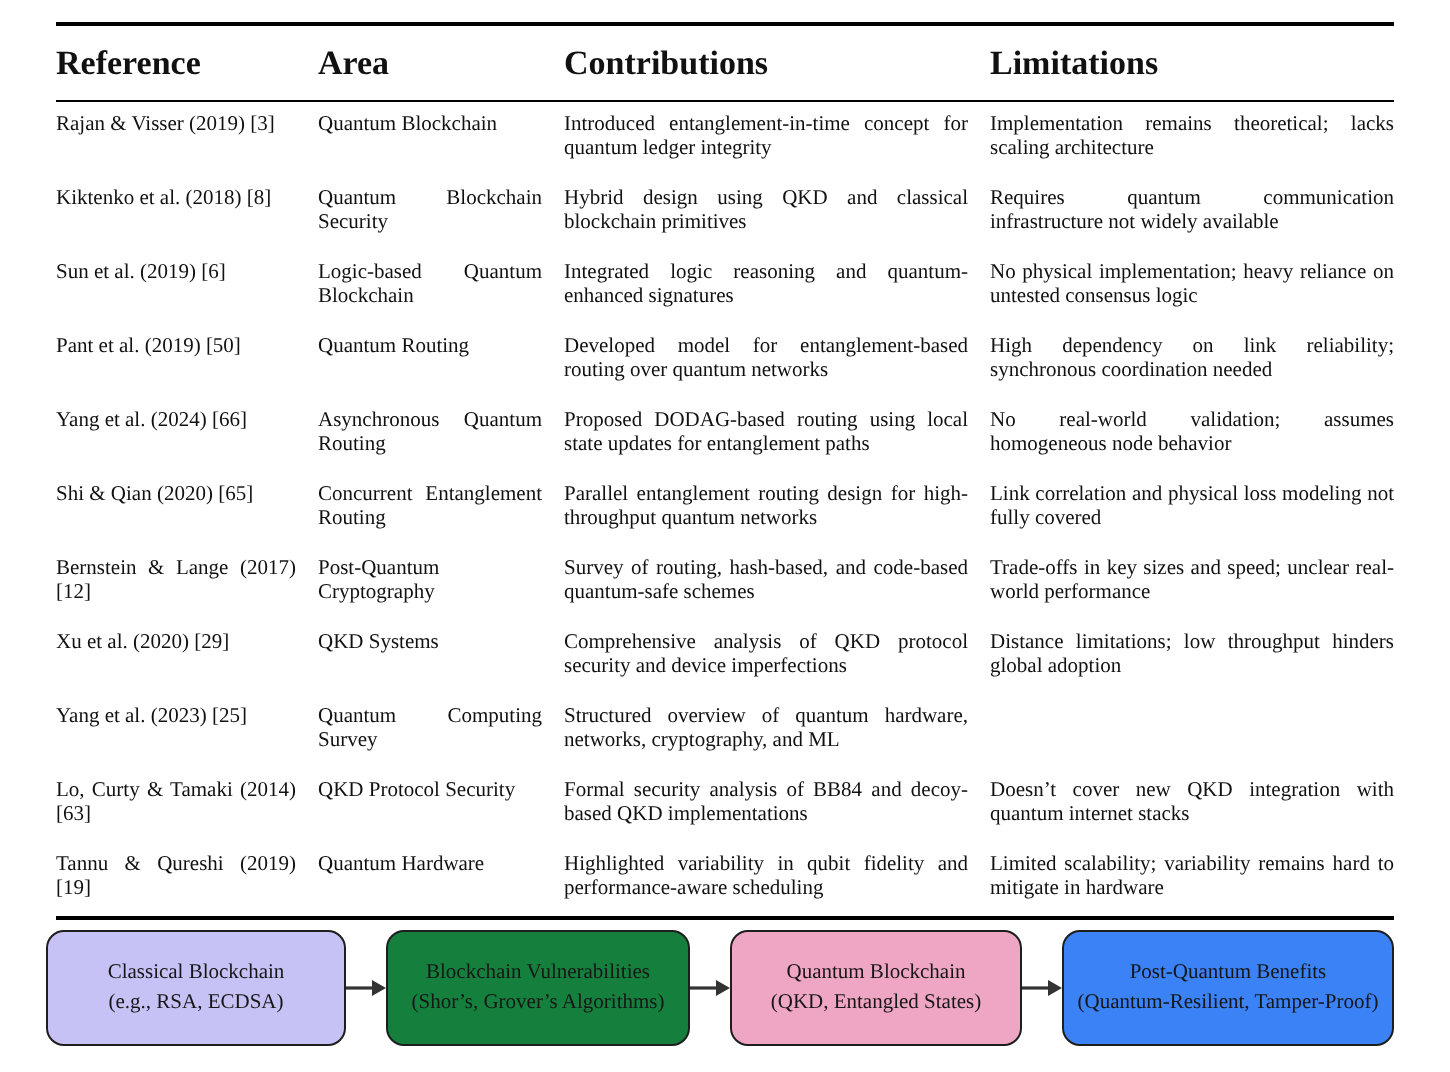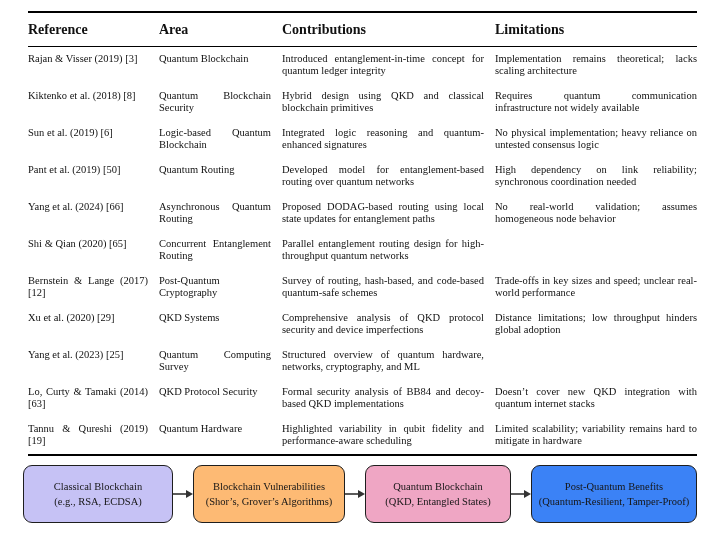--- a/index.html
+++ b/index.html
@@ -22,21 +22,21 @@
   .tr {
     display: grid;
     grid-template-columns: 120px 112px 202px 202px;
     column-gap: 11px;
   }
   .tr.head {
     border-bottom: 1px solid #000;
   }
   .tr.head .th {
     font-weight: bold;
-    font-size: 14px;
+    font-size: 17px;
     padding: 9px 0 8px 0;
   }
   .td {
     font-size: 10.5px;
     line-height: 1.19;
     padding: 6px 0;
     text-align: justify;
     text-justify: inter-word;
   }
   
@@ -120,20 +120,21 @@
     <div class="td">Yang et al. (2024) [66]</div>
     <div class="td">Asynchronous Quantum Routing</div>
     <div class="td">Proposed DODAG-based routing using local state updates for entanglement paths</div>
     <div class="td">No real-world validation; assumes homogeneous node behavior</div>
   </div>
 
   <div class="tr">
     <div class="td">Shi &amp; Qian (2020) [65]</div>
     <div class="td">Concurrent Entanglement Routing</div>
     <div class="td">Parallel entanglement routing design for high-throughput quantum networks</div>
+    <div class="td">Link correlation and physical loss modeling not fully covered</div>
   </div>
 
   <div class="tr">
     <div class="td">Bernstein &amp; Lange (2017) [12]</div>
     <div class="td">Post-Quantum Cryptography</div>
     <div class="td">Survey of routing, hash-based, and code-based quantum-safe schemes</div>
     <div class="td">Trade-offs in key sizes and speed; unclear real-world performance</div>
   </div>
 
   <div class="tr">
@@ -172,21 +173,21 @@
     <div class="bs">(e.g., RSA, ECDSA)</div>
   </div>
 
   <div class="arrow">
     <svg width="20" height="12" viewBox="0 0 20 12">
       <line x1="0" y1="6" x2="14" y2="6" stroke="#333333" stroke-width="1.6"></line>
       <polygon points="13,2 20,6 13,10" fill="#333333"></polygon>
     </svg>
   </div>
 
-  <div class="flow-box b2" style="background-color: #fdba74;">
+  <div class="flow-box b2" style="background-color: #15803d;">
     <div class="bt">Blockchain Vulnerabilities</div>
     <div class="bs">(Shor’s, Grover’s Algorithms)</div>
   </div>
 
   <div class="arrow">
     <svg width="20" height="12" viewBox="0 0 20 12">
       <line x1="0" y1="6" x2="14" y2="6" stroke="#333333" stroke-width="1.6"></line>
       <polygon points="13,2 20,6 13,10" fill="#333333"></polygon>
     </svg>
   </div>

